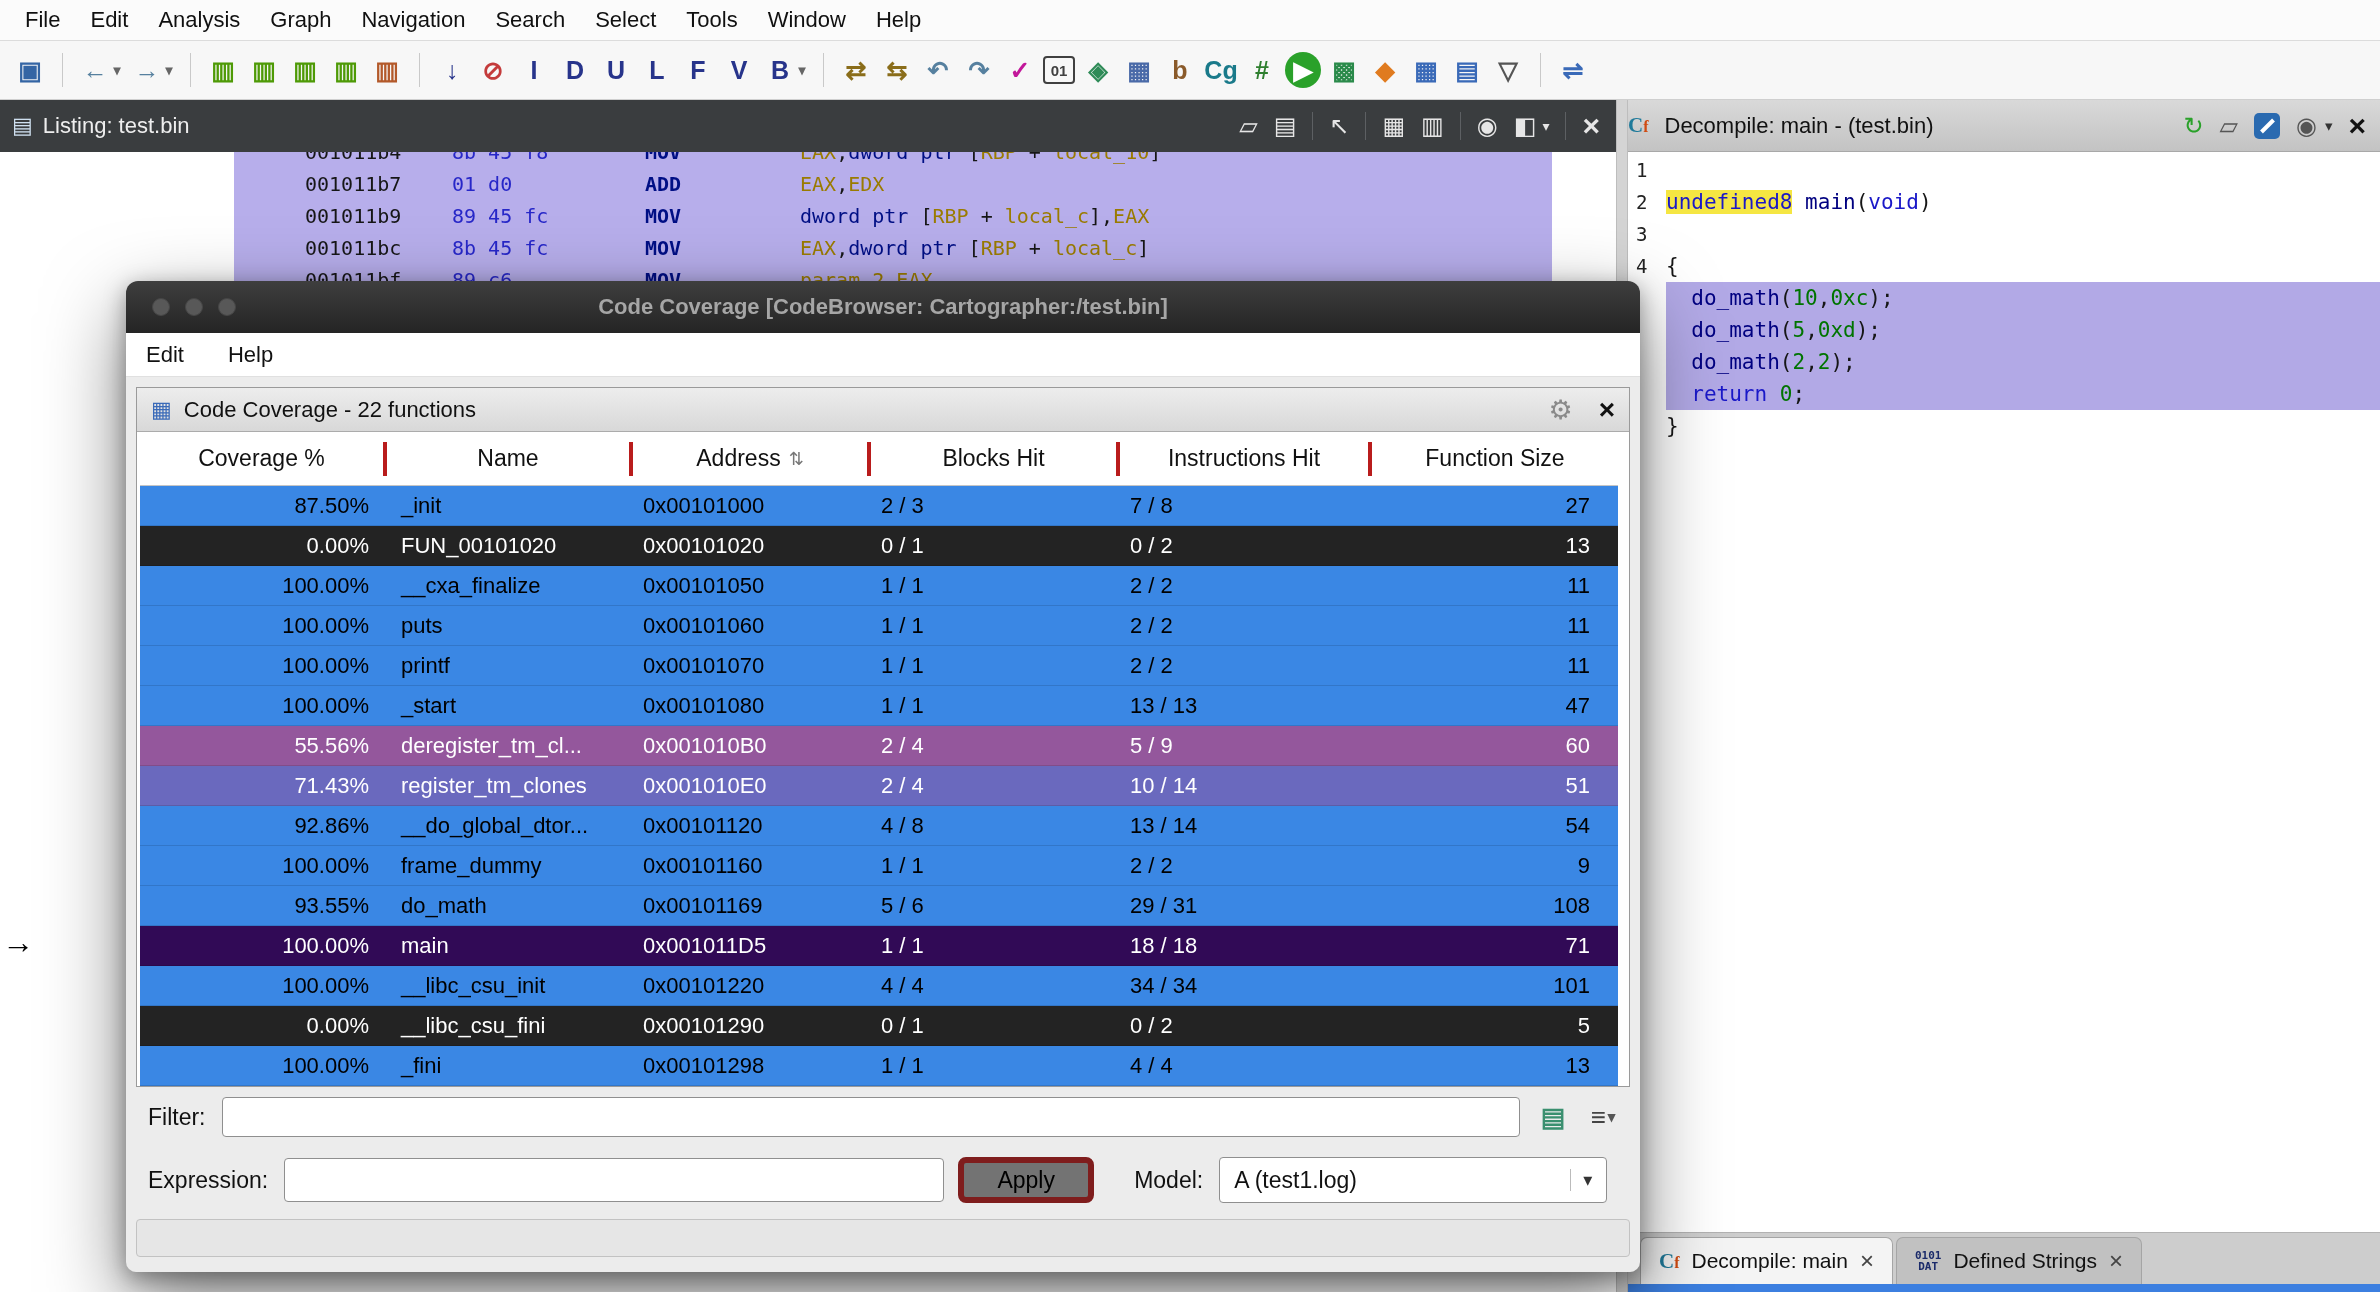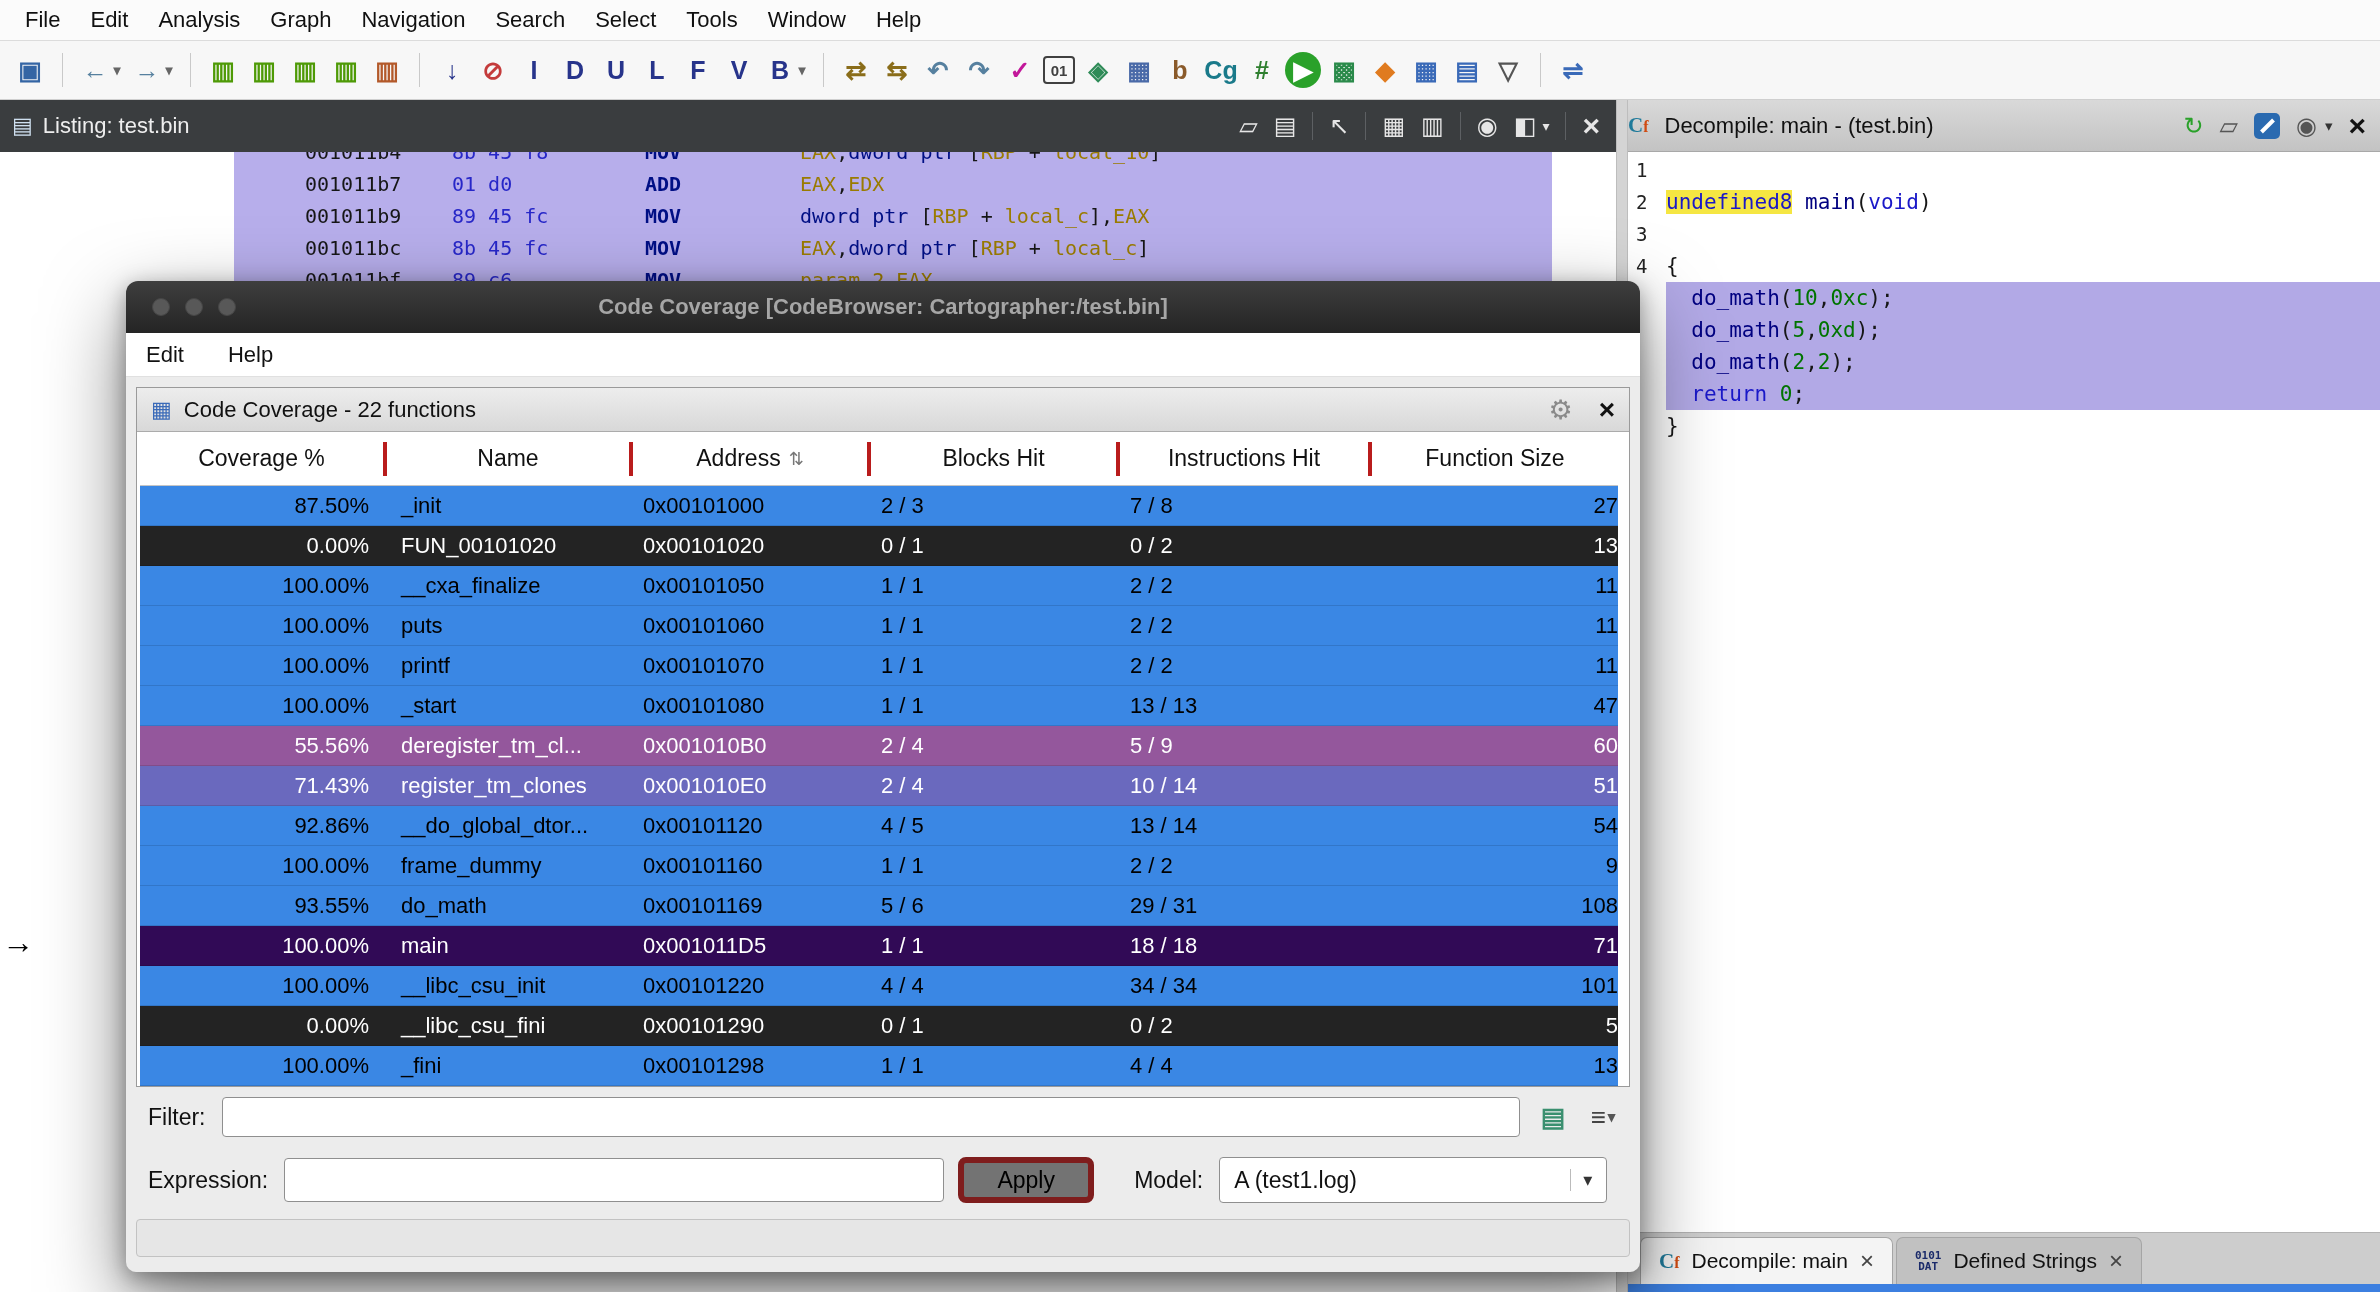--- a/index.html
+++ b/index.html
@@ -100,21 +100,21 @@
   #cov-header-row .hc:last-child{border-right:none}
   .sort-ic{font-size:18px;color:#777;margin-left:8px}
 
   .cov-row{height:40px;font-size:22px;align-items:center;border-bottom:1px solid rgba(0,0,0,.12)}
   .cov-row span{display:block;white-space:nowrap;overflow:hidden}
   .cc1{text-align:right;padding-right:18px}
   .cc2{padding-left:14px}
   .cc3{padding-left:10px}
   .cc4{padding-left:10px}
   .cc5{padding-left:10px}
-  .cc6{text-align:right;padding-right:0}
+  .cc6{text-align:right;padding-right:28px}
   .row-blue{background:var(--row-blue);color:#000}
   .row-dark{background:var(--row-dark);color:#fff}
   .row-purple{background:var(--row-purple);color:#fff}
   .row-violet{background:var(--row-violet);color:#fff}
   .row-selected{background:var(--row-sel);color:#fff}
 
   #filter-row{position:absolute;top:814px;left:10px;right:10px;height:44px;display:flex;align-items:center;font-size:23px}
   #filter-row label{padding-left:12px;flex:none}
   #filter-input{flex:1;height:40px;margin:0 12px 0 16px;border:1px solid #8f8f8f;border-radius:4px;background:#fff;font-size:22px;padding:0 10px;font-family:"Liberation Sans",sans-serif}
   .ficon{width:42px;height:40px;display:flex;align-items:center;justify-content:center;font-size:26px;font-weight:bold;flex:none}
@@ -400,21 +400,21 @@
           <span class="cc2">register_tm_clones</span>
           <span class="cc3">0x001010E0</span>
           <span class="cc4">2 / 4</span>
           <span class="cc5">10 / 14</span>
           <span class="cc6">51</span>
         </div>
         <div class="cov-row cov-grid row-blue">
           <span class="cc1">92.86%</span>
           <span class="cc2">__do_global_dtor...</span>
           <span class="cc3">0x00101120</span>
-          <span class="cc4">4 / 5</span>
+          <span class="cc4">4 / 8</span>
           <span class="cc5">13 / 14</span>
           <span class="cc6">54</span>
         </div>
         <div class="cov-row cov-grid row-blue">
           <span class="cc1">100.00%</span>
           <span class="cc2">frame_dummy</span>
           <span class="cc3">0x00101160</span>
           <span class="cc4">1 / 1</span>
           <span class="cc5">2 / 2</span>
           <span class="cc6">9</span>

